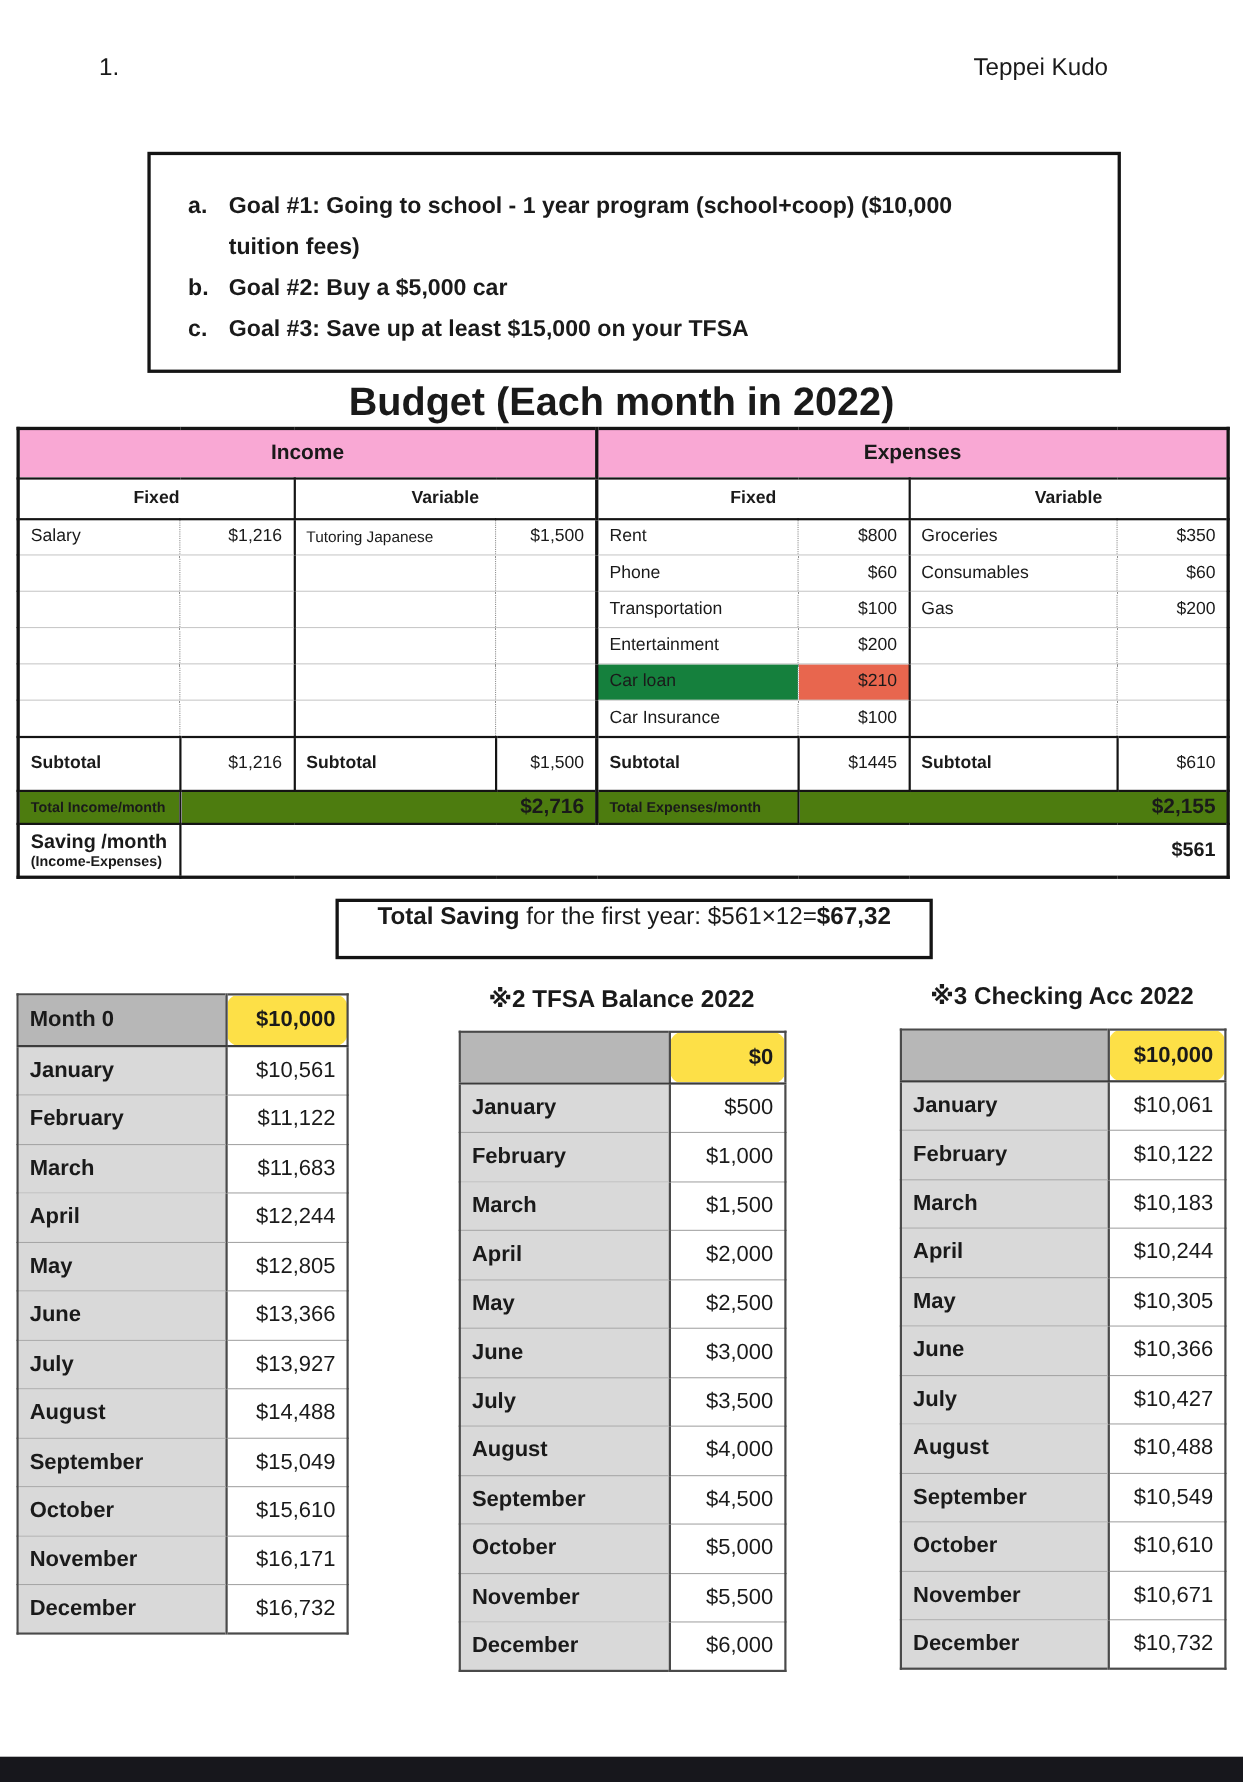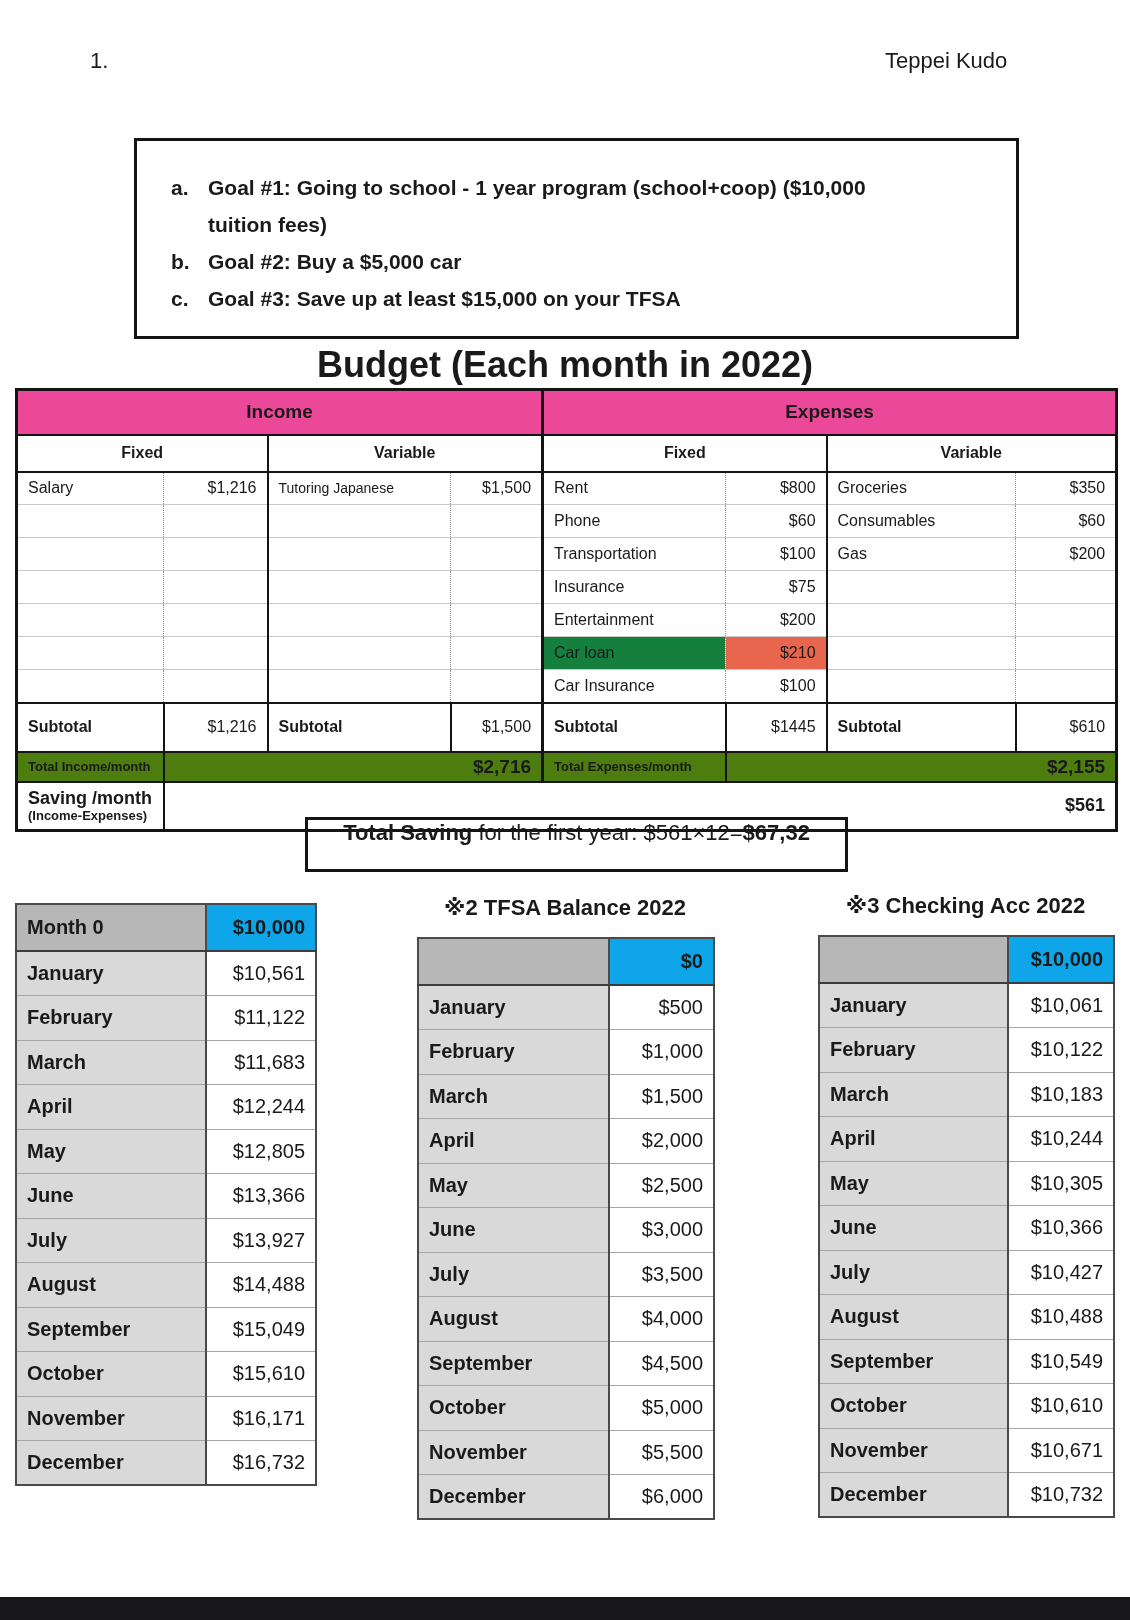--- a/index.html
+++ b/index.html
@@ -17,21 +17,21 @@
   .goal { display:flex; font-size:21px; font-weight:600; line-height:37px; }
   .g-marker { width:37px; flex:0 0 37px; }
   .g-text { flex:1; }
 
   
   .budget-title { position:absolute; left:15px; top:344px; width:1100px; text-align:center; font-size:36px; font-weight:700; }
 
   
   table.bt { position:absolute; left:15px; top:388px; width:1100px; border-collapse:collapse; table-layout:fixed; border:3px solid #141414; }
   table.bt td { vertical-align:middle; padding:0 10px; overflow:hidden; white-space:nowrap; }
-  tr.hdr td { background:#ec4899; font-weight:700; font-size:19px; text-align:center; height:45px; border-bottom:2px solid #141414; }
+  tr.hdr td { background:#f9a8d4; font-weight:700; font-size:19px; text-align:center; height:45px; border-bottom:2px solid #141414; }
   tr.subhdr td { font-weight:700; font-size:16px; text-align:center; height:37px; border-bottom:2px solid #141414; }
   tr.body td { height:33px; font-size:16px; border-bottom:1px solid #c9c9c9; }
   tr.body.last td { border-bottom:2px solid #141414; }
   tr.subtotal td { height:49px; font-size:16px; border-bottom:2px solid #141414; }
   tr.total td { background:#4d7c0f; height:30px; border-bottom:2px solid #141414; }
   tr.saving td { height:49px; }
   .b2 { border-right:2px solid #141414; }
   .b3 { border-right:3px solid #141414; }
   .dot { border-right:1px dotted #8f8f8f; }
   .val { text-align:right; }
@@ -50,21 +50,21 @@
   .note-box .b { font-weight:700; }
 
   
   .sumtab { position:absolute; }
   .sum-title { font-size:22px; font-weight:700; text-align:center; line-height:26px; margin-bottom:16px; }
   .sumtab table { border-collapse:collapse; table-layout:fixed; border:2px solid #4a4a4a; }
   .sumtab td { height:44.5px; font-size:20px; padding:0 10px; vertical-align:middle; overflow:hidden; white-space:nowrap; }
   .sumtab td.ml { background:#d9d9d9; font-weight:700; border-right:2px solid #4a4a4a; border-bottom:1px solid #a6a6a6; }
   .sumtab td.mv { background:#ffffff; text-align:right; border-bottom:1px solid #a6a6a6; }
   .sumtab tr.shdr td { background:#b7b7b7; font-weight:700; border-bottom:2px solid #3c3c3c; height:47px; }
-  .sumtab tr.shdr td.mv { background:#0ea5e9; }
+  .sumtab tr.shdr td.mv { background:#fde047;border-radius:12px; }
   #t1 { left:15px;  top:903px; }
   #t2 { left:417px; top:895px; }
   #t3 { left:818px; top:893px; }
 
   .bottom-bar { position:absolute; left:0; top:1597px; width:1130px; height:23px; background:#17171c; }
 </style>
 </head>
 <body>
 
 <div class="page">
@@ -147,30 +147,20 @@
       <td class="dot">Transportation</td>
       <td class="val b2">$100</td>
       <td class="dot">Gas</td>
       <td class="val">$200</td>
     </tr>
     <tr class="body">
       <td class="dot"></td>
       <td class="val b2"></td>
       <td class="sm dot"></td>
       <td class="val b3"></td>
-      <td class="dot">Insurance</td>
-      <td class="val b2">$75</td>
-      <td class="dot"></td>
-      <td class="val"></td>
-    </tr>
-    <tr class="body">
-      <td class="dot"></td>
-      <td class="val b2"></td>
-      <td class="sm dot"></td>
-      <td class="val b3"></td>
       <td class="dot">Entertainment</td>
       <td class="val b2">$200</td>
       <td class="dot"></td>
       <td class="val"></td>
     </tr>
     <tr class="body">
       <td class="dot"></td>
       <td class="val b2"></td>
       <td class="sm dot"></td>
       <td class="val b3"></td>

